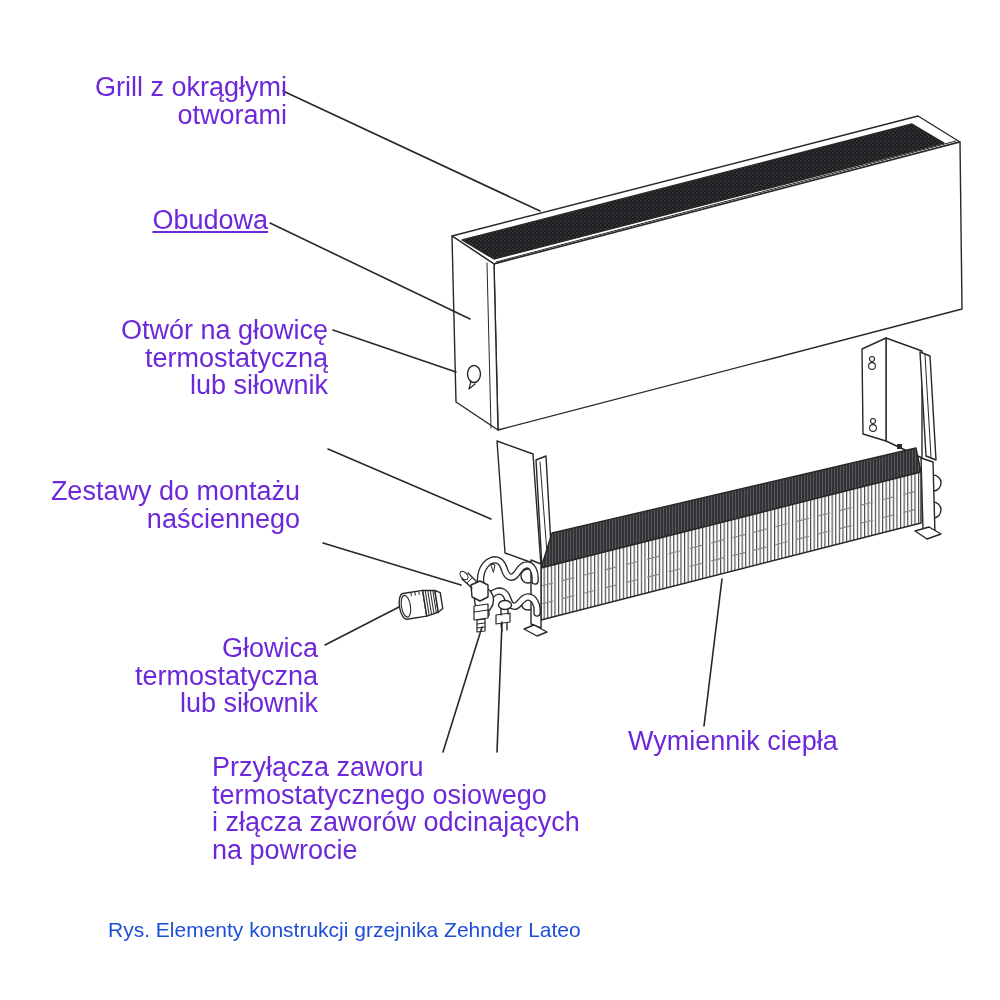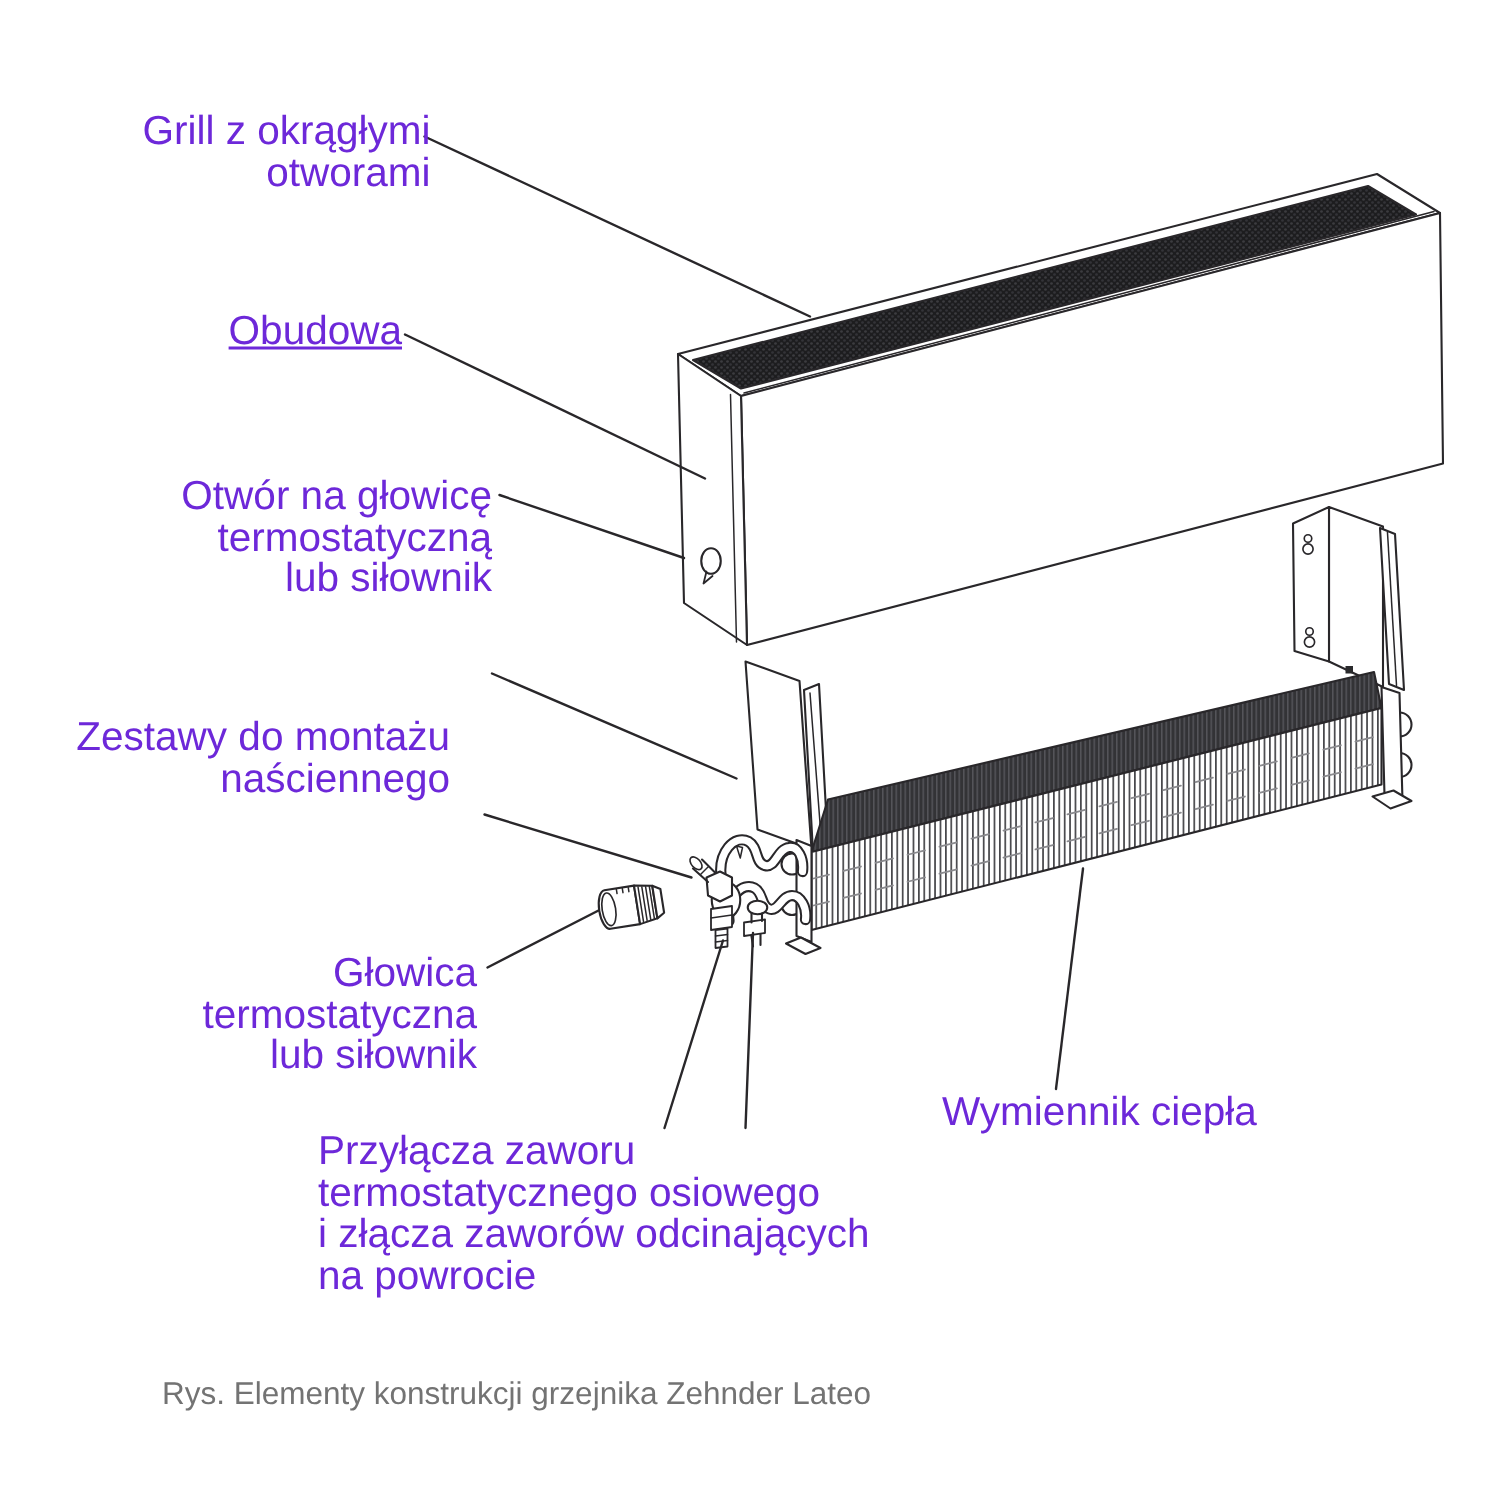--- a/index.html
+++ b/index.html
@@ -2,21 +2,21 @@
 <html><head>
 <meta charset="utf-8">
 <style>
   html,body{margin:0;padding:0;background:#ffffff;}
   #stage{position:relative;width:1000px;height:1000px;background:#ffffff;overflow:hidden;
          font-family:"Liberation Sans","DejaVu Sans",sans-serif;color:#231f20;}
   #drawing{position:absolute;left:0;top:0;}
   .lbl{position:absolute;font-size:27px;line-height:27.5px;white-space:pre-line;color:#6d28d9;}
   .lbl.r{text-align:right;}
   .lbl.l{text-align:left;}
-  .caption{position:absolute;font-size:21px;color:#737373;white-space:pre;}
+  .caption{position:absolute;font-size:21px;color:#1d4ed8;white-space:pre;}
 </style>
 </head>
 <body>
 
 <div id="stage">
 
   <svg id="drawing" width="1000" height="1000" viewBox="0 0 1000 1000">
     <defs>
       <pattern id="grillDots" width="4" height="4" patternUnits="userSpaceOnUse">
         <rect width="4" height="4" fill="#1d1d1f"></rect>

